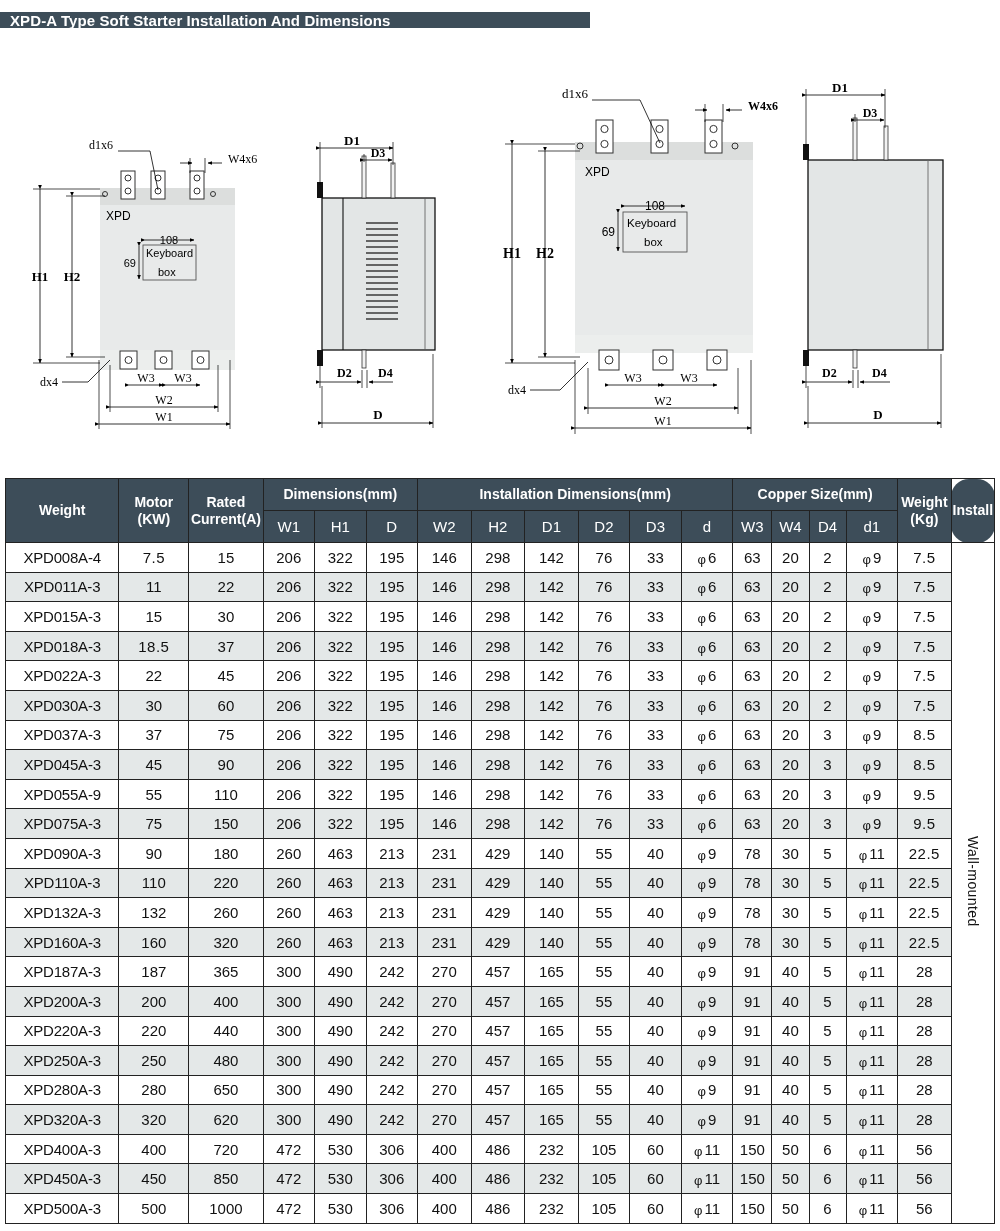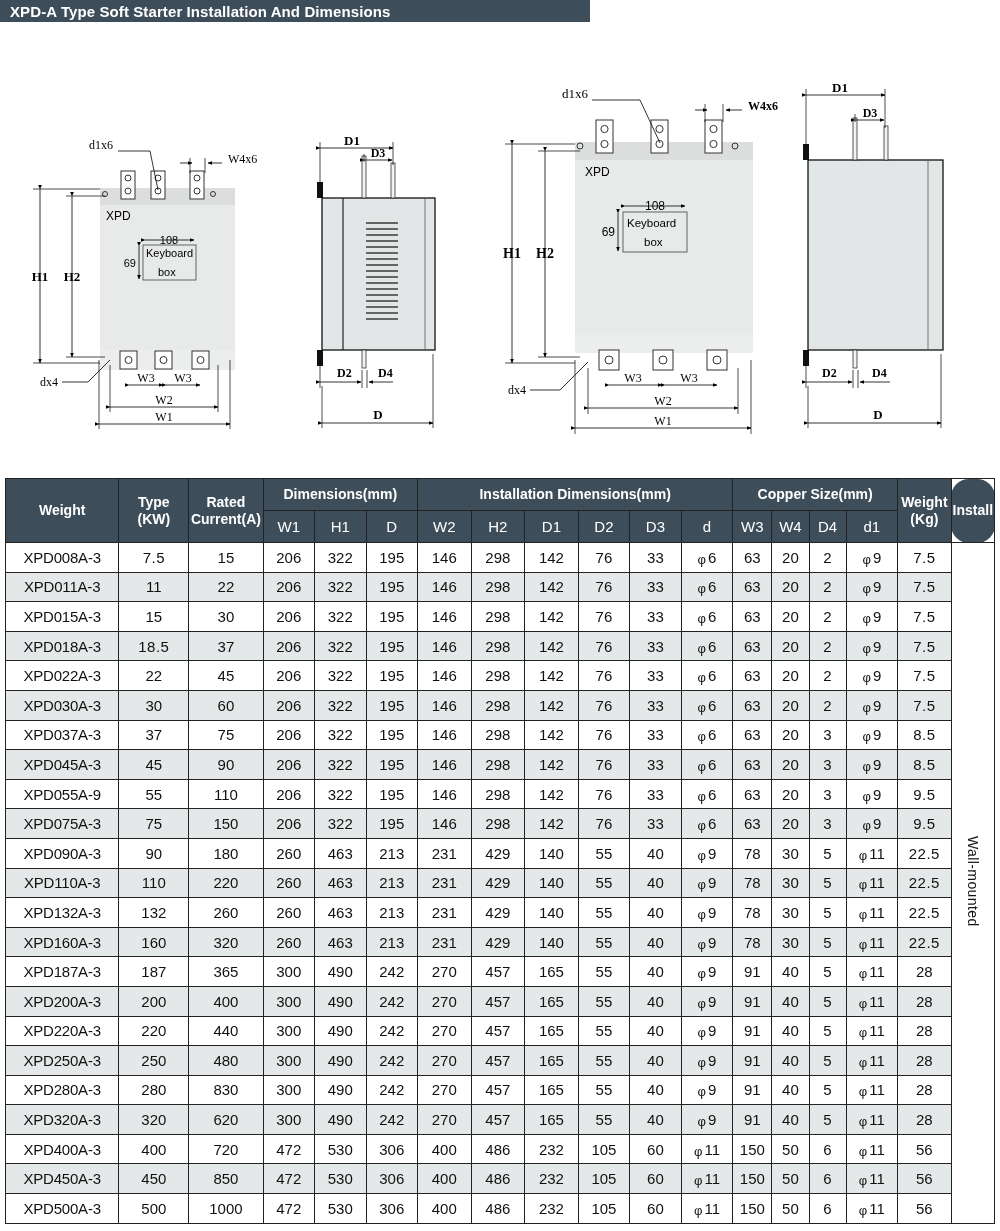--- a/index.html
+++ b/index.html
@@ -6,21 +6,21 @@
   html, body { margin:0; padding:0; }
   body {
     width:1000px; height:1231px; position:relative;
     background:#ffffff;
     font-family:"Liberation Sans", sans-serif;
     overflow:hidden;
   }
 
   
   #title-bar {
-    position:absolute; left:0; top:0; width:590px; height:22px;
+    position:absolute; left:0; top:12px; width:590px; height:16px;
     background:#3d4d59;
     display:flex; align-items:center;
   }
   #title-bar .txt {
     color:#ffffff; font-size:15px; font-weight:bold;
     padding-left:10px; letter-spacing:.1px; white-space:nowrap;
   }
 
   
   #drawings { position:absolute; left:0; top:30px; width:1000px; height:430px; }
@@ -382,21 +382,21 @@
         <col style="width:36px">
         <col style="width:36px">
         <col style="width:50px">
       <col style="width:52px">
         <col style="width:42px">
     </colgroup>
     <thead>
       <tr>
         <th rowspan="2">Weight</th>
         <th rowspan="2" class="two-line">
-          <span class="l1">Type</span>
+          <span class="l1">Motor</span>
           <span class="l2">(KW)</span>
         </th>
         <th rowspan="2" class="two-line">
           <span class="l1">Rated</span>
           <span class="l2">Current(A)</span>
         </th>
         <th colspan="3">Dimensions(mm)</th>
         <th colspan="6">Installation Dimensions(mm)</th>
         <th colspan="4">Copper Size(mm)</th>
         <th rowspan="2" class="two-line">
@@ -416,21 +416,21 @@
         <th class="sub">D3</th>
         <th class="sub">d</th>
         <th class="sub">W3</th>
         <th class="sub">W4</th>
         <th class="sub">D4</th>
         <th class="sub">d1</th>
       </tr>
     </thead>
     <tbody id="tbody">
         <tr>
-          <td class="model">XPD008A-3</td>
+          <td class="model">XPD008A-4</td>
           <td class="dec">7.5</td>
           <td>15</td>
           <td>206</td>
           <td>322</td>
           <td>195</td>
           <td>146</td>
           <td>298</td>
           <td>142</td>
           <td>76</td>
           <td>33</td>
@@ -761,21 +761,21 @@
           <td><span class="phi">φ</span><span class="phinum">9</span></td>
           <td>91</td>
           <td>40</td>
           <td>5</td>
           <td><span class="phi">φ</span><span class="phinum">11</span></td>
           <td>28</td>
         </tr>
         <tr>
           <td class="model">XPD280A-3</td>
           <td>280</td>
-          <td>830</td>
+          <td>650</td>
           <td>300</td>
           <td>490</td>
           <td>242</td>
           <td>270</td>
           <td>457</td>
           <td>165</td>
           <td>55</td>
           <td>40</td>
           <td><span class="phi">φ</span><span class="phinum">9</span></td>
           <td>91</td>

